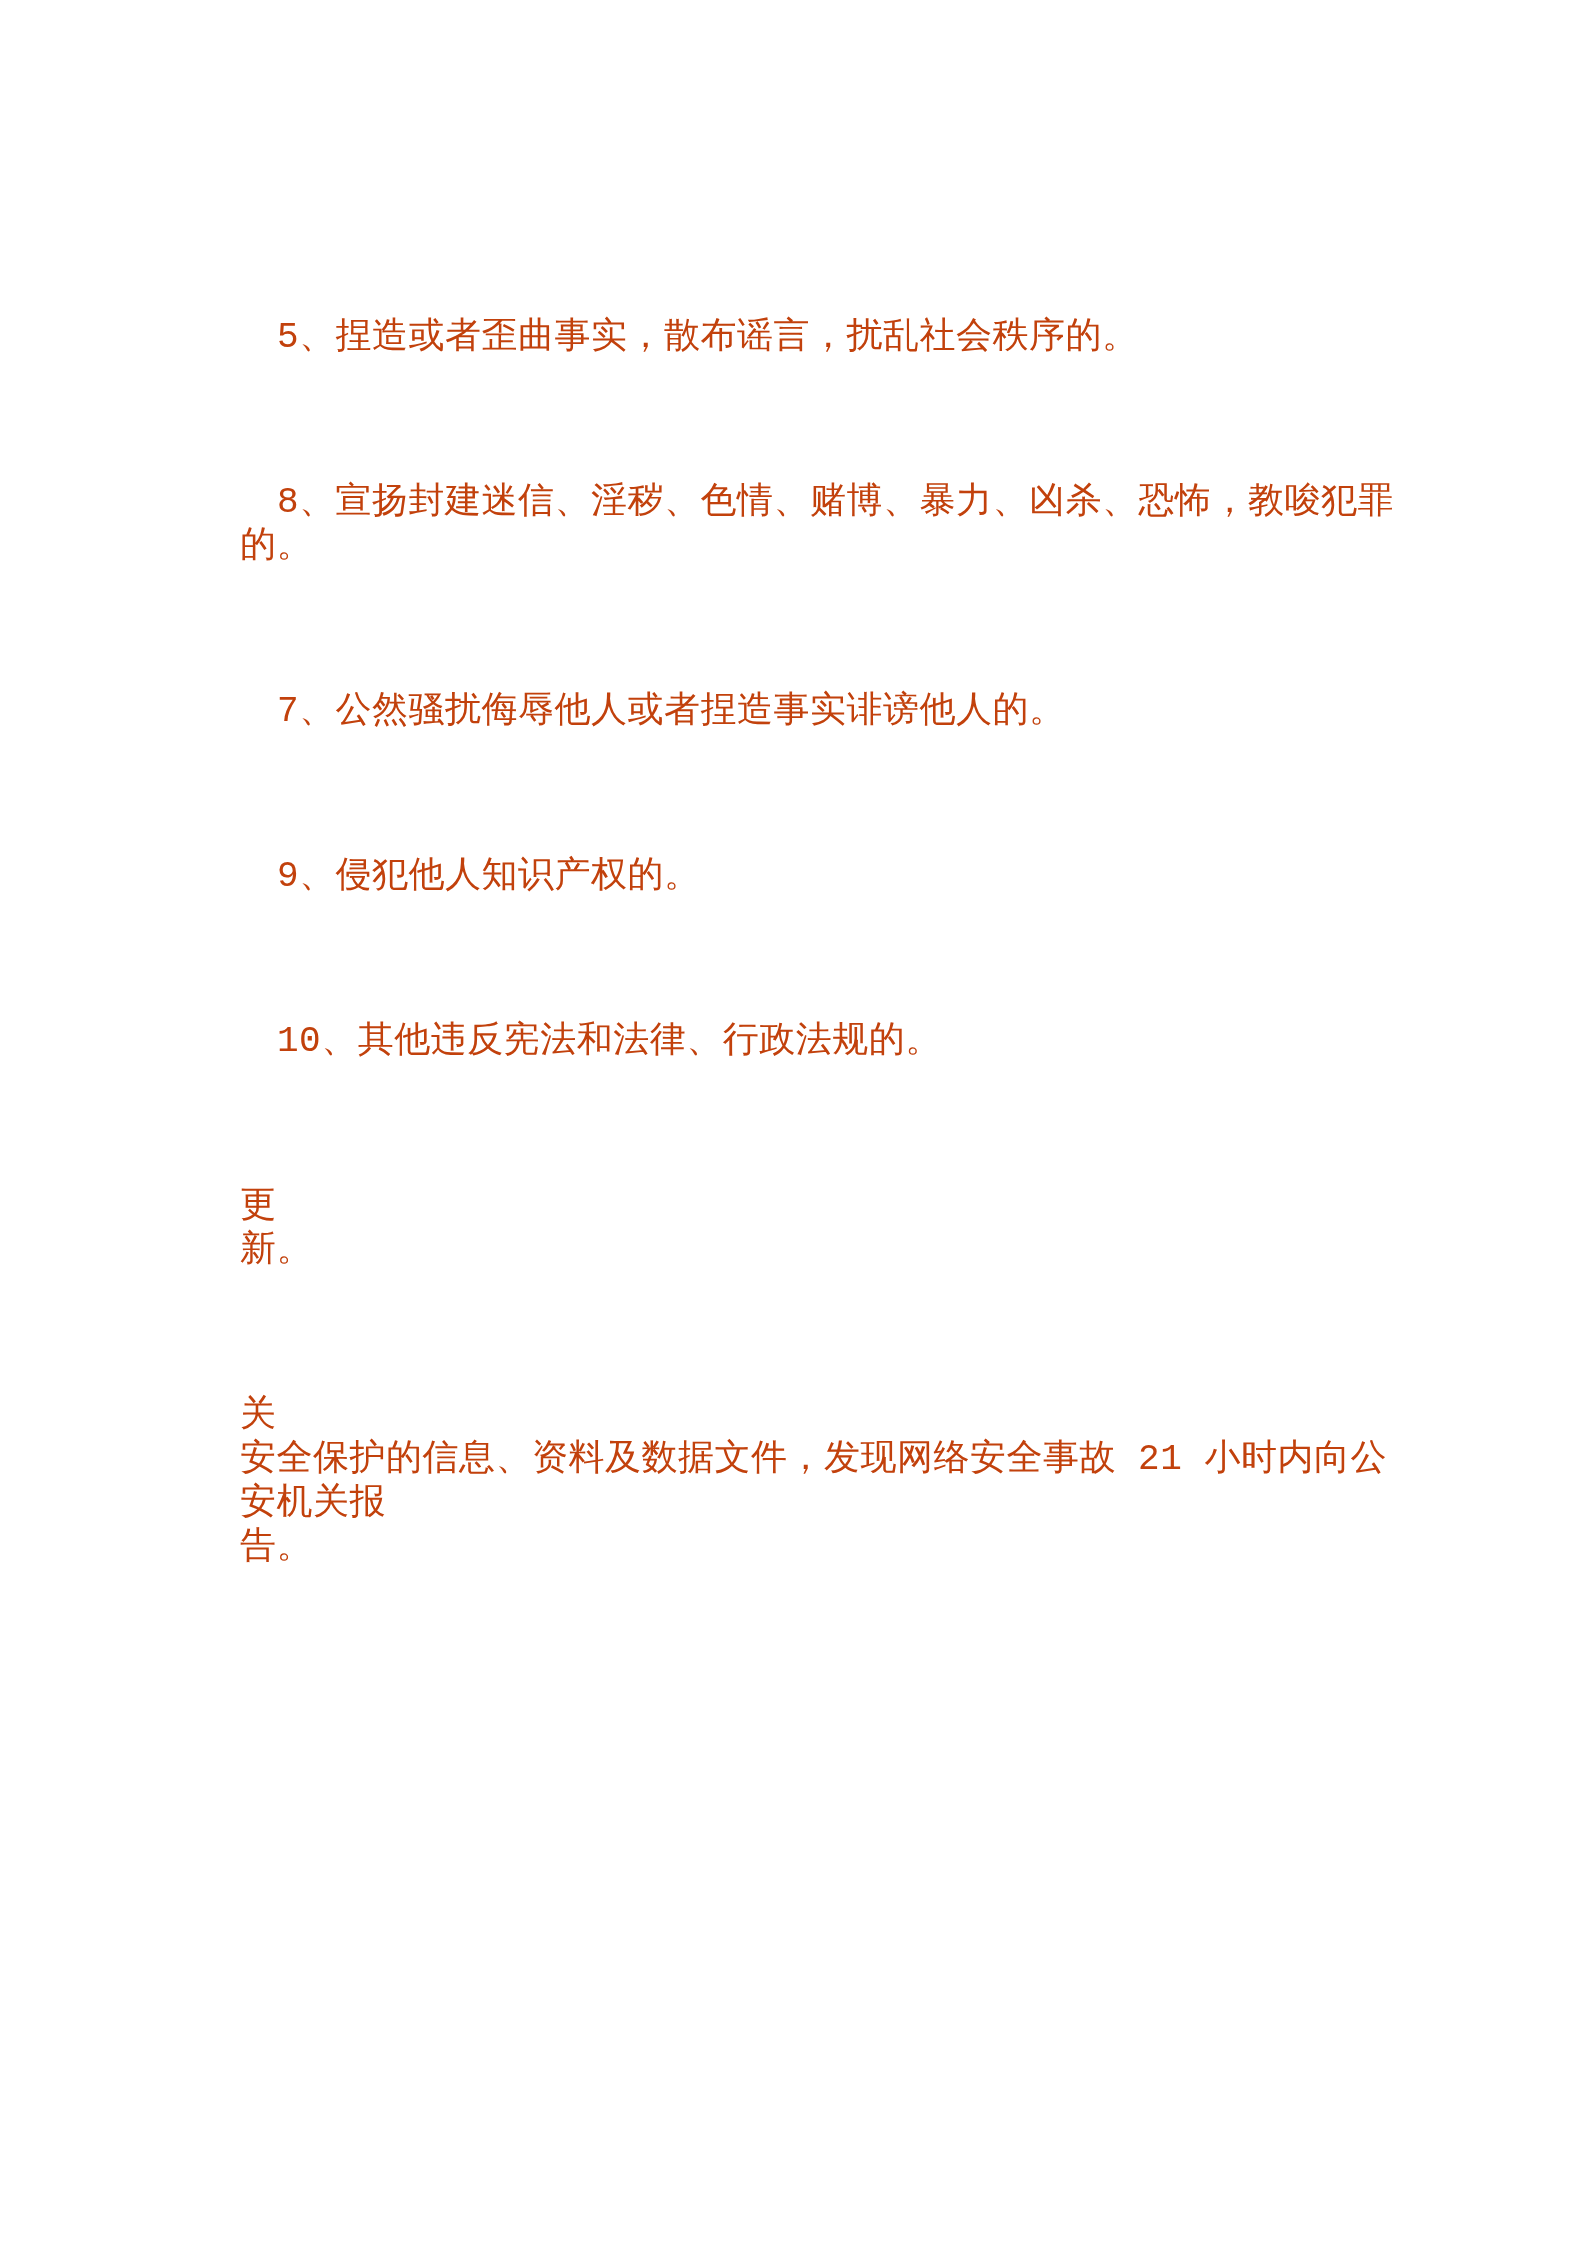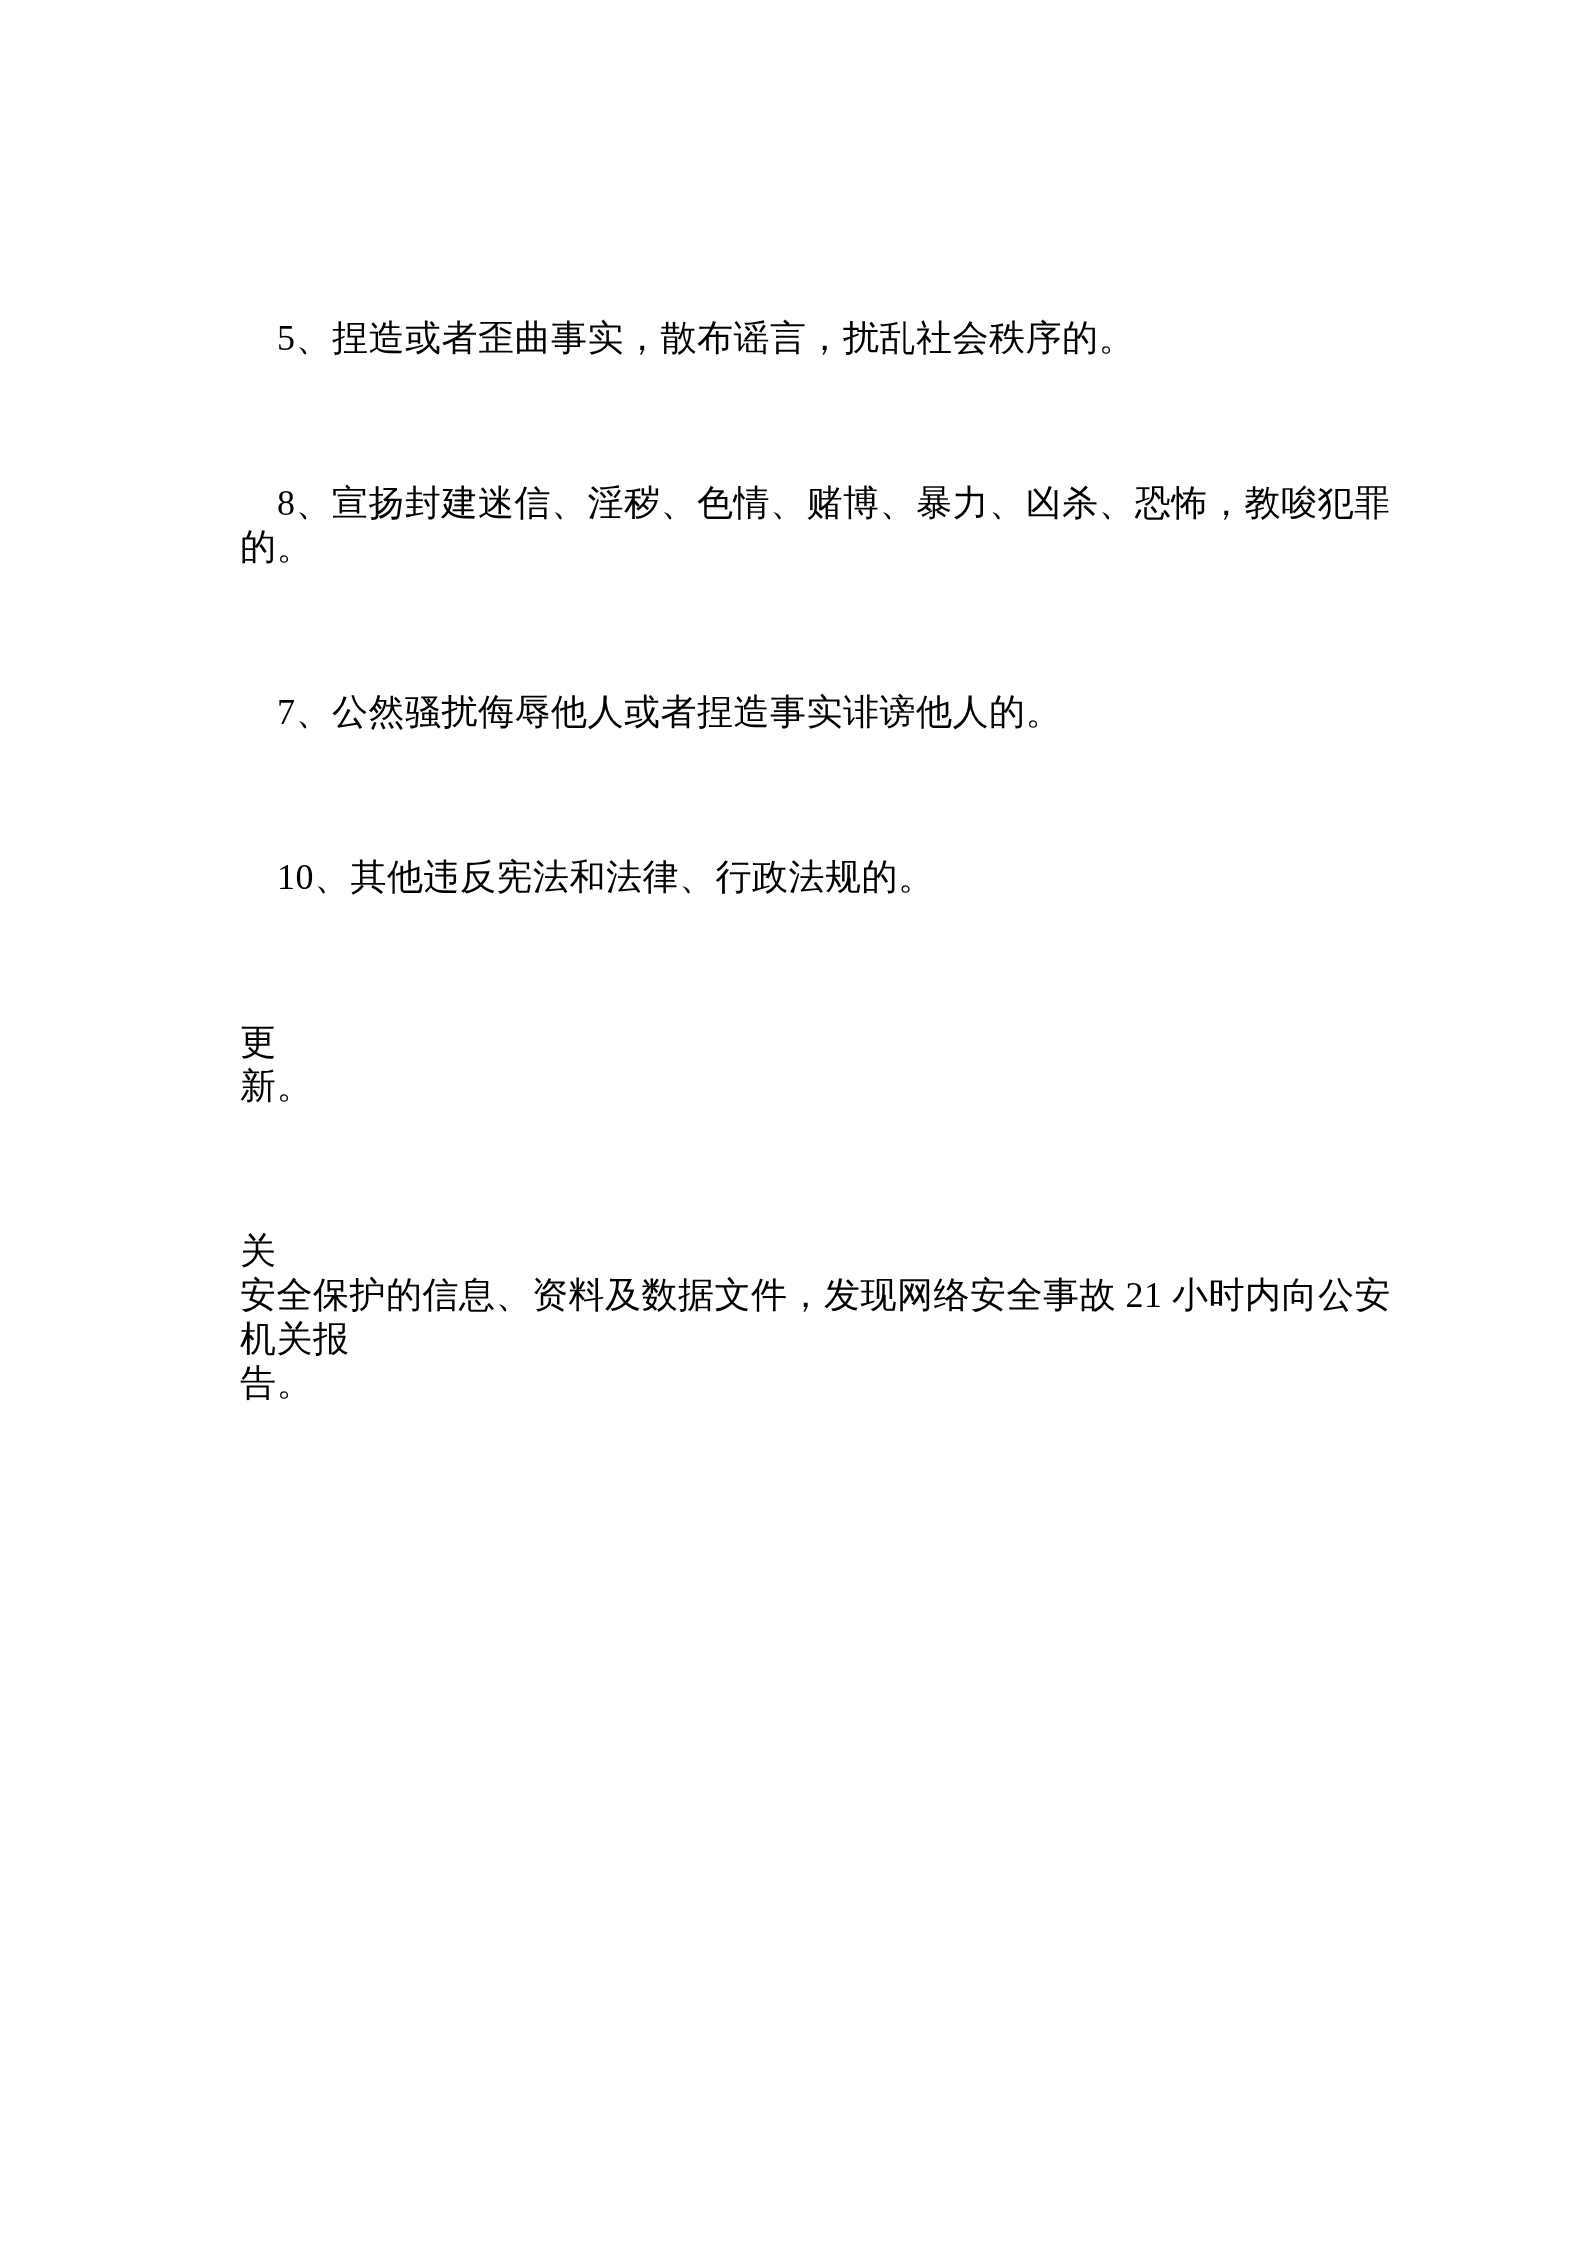--- a/index.html
+++ b/index.html
@@ -6,22 +6,22 @@
     margin: 0;
     padding: 0;
     background: #ffffff;
   }
   .page {
     position: relative;
     width: 1587px;
     height: 2245px;
     background: #ffffff;
     overflow: hidden;
-    font-family: Liberation Serif, serif;
-    color: #000000;
+    font-family: Liberation Mono, monospace;
+    color: #c2410c;
   }
   .content {
     position: absolute;
     left: 240px;
     top: 316px;
     width: 1175px;
     font-size: 36px;
     line-height: 44px;
   }
   .paragraph {
@@ -46,20 +46,23 @@
       <div class="paragraph">
         <div class="text-line first">5、捏造或者歪曲事实，散布谣言，扰乱社会秩序的。</div>
       </div>
       <div class="paragraph">
         <div class="text-line first">8、宣扬封建迷信、淫秽、色情、赌博、暴力、凶杀、恐怖，教唆犯罪的。</div>
       </div>
       <div class="paragraph">
         <div class="text-line first">7、公然骚扰侮辱他人或者捏造事实诽谤他人的。</div>
       </div>
       <div class="paragraph">
+        <div class="text-line first">9、侵犯他人知识产权的。</div>
+      </div>
+      <div class="paragraph">
         <div class="text-line first">10、其他违反宪法和法律、行政法规的。</div>
       </div>
       <div class="paragraph">
         <div class="text-line">更</div>
         <div class="text-line">新。</div>
       </div>
       <div class="paragraph">
         <div class="text-line">关</div>
         <div class="text-line">安全保护的信息、资料及数据文件，发现网络安全事故 21 小时内向公安机关报</div>
         <div class="text-line">告。</div>

